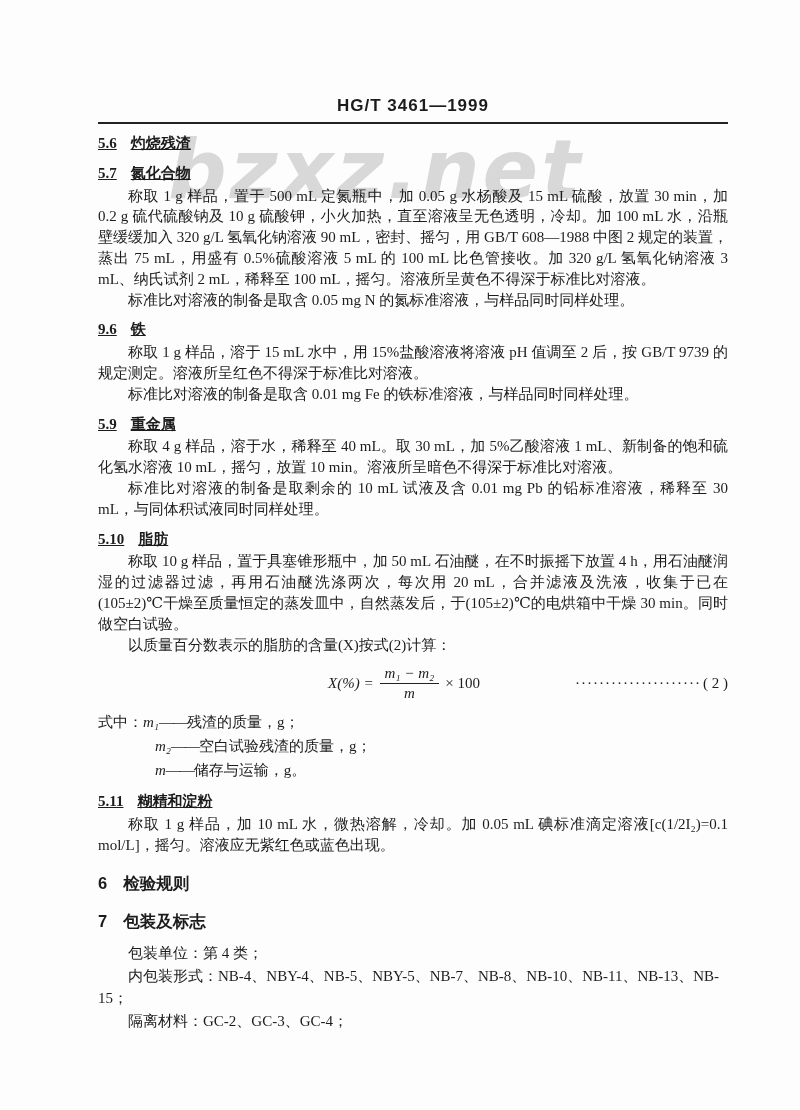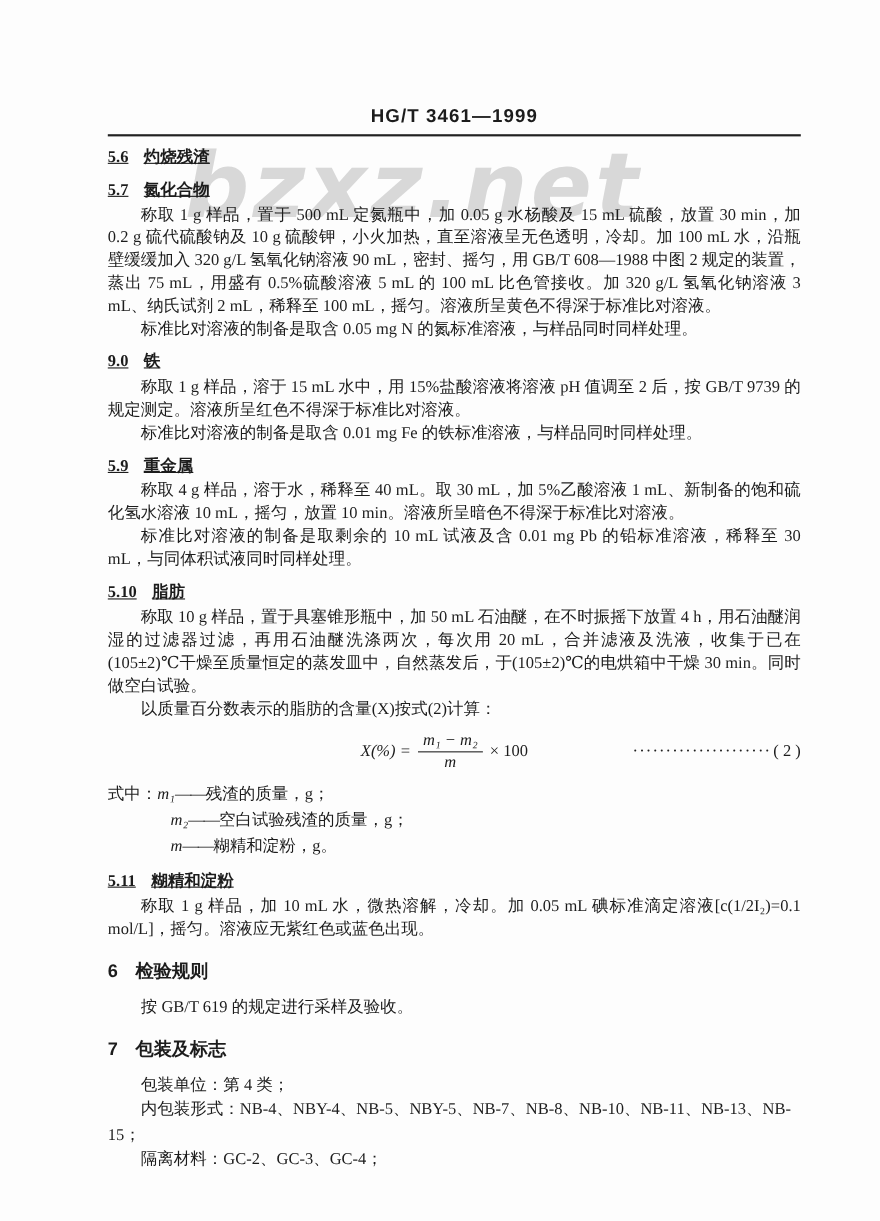--- a/index.html
+++ b/index.html
@@ -66,21 +66,21 @@
         <span class="num">5.6</span><span>灼烧残渣</span>
       </div>
 
       <div class="sec-head">
         <span class="num">5.7</span><span>氮化合物</span>
       </div>
       <p class="para">称取 1 g 样品，置于 500 mL 定氮瓶中，加 0.05 g 水杨酸及 15 mL 硫酸，放置 30 min，加 0.2 g 硫代硫酸钠及 10 g 硫酸钾，小火加热，直至溶液呈无色透明，冷却。加 100 mL 水，沿瓶壁缓缓加入 320 g/L 氢氧化钠溶液 90 mL，密封、摇匀，用 GB/T 608—1988 中图 2 规定的装置，蒸出 75 mL，用盛有 0.5%硫酸溶液 5 mL 的 100 mL 比色管接收。加 320 g/L 氢氧化钠溶液 3 mL、纳氏试剂 2 mL，稀释至 100 mL，摇匀。溶液所呈黄色不得深于标准比对溶液。</p>
       <p class="para">标准比对溶液的制备是取含 0.05 mg N 的氮标准溶液，与样品同时同样处理。</p>
 
       <div class="sec-head">
-        <span class="num">9.0</span><span>铁</span>
+        <span class="num">9.6</span><span>铁</span>
       </div>
       <p class="para">称取 1 g 样品，溶于 15 mL 水中，用 15%盐酸溶液将溶液 pH 值调至 2 后，按 GB/T 9739 的规定测定。溶液所呈红色不得深于标准比对溶液。</p>
       <p class="para">标准比对溶液的制备是取含 0.01 mg Fe 的铁标准溶液，与样品同时同样处理。</p>
 
       <div class="sec-head">
         <span class="num">5.9</span><span>重金属</span>
       </div>
       <p class="para">称取 4 g 样品，溶于水，稀释至 40 mL。取 30 mL，加 5%乙酸溶液 1 mL、新制备的饱和硫化氢水溶液 10 mL，摇匀，放置 10 min。溶液所呈暗色不得深于标准比对溶液。</p>
       <p class="para">标准比对溶液的制备是取剩余的 10 mL 试液及含 0.01 mg Pb 的铅标准溶液，稀释至 30 mL，与同体积试液同时同样处理。</p>
 
@@ -102,33 +102,32 @@
       </div>
 
       <div class="where-block">
         <div class="where-row">
           <span>式中：</span><span class="math">m₁</span><span class="dash">——</span><span>残渣的质量，g；</span>
         </div>
         <div class="where-row indent">
           <span class="math">m₂</span><span class="dash">——</span><span>空白试验残渣的质量，g；</span>
         </div>
         <div class="where-row indent">
-          <span class="math">m</span><span class="dash">——</span><span>糊精和淀粉，g。</span>
+          <span class="math">m</span><span class="dash">——</span><span>储存与运输，g。</span>
         </div>
       </div>
 
       <div class="sec-head">
         <span class="num">5.11</span><span>糊精和淀粉</span>
       </div>
       <p class="para">称取 1 g 样品，加 10 mL 水，微热溶解，冷却。加 0.05 mL 碘标准滴定溶液[c(1/2I₂)=0.1 mol/L]，摇匀。溶液应无紫红色或蓝色出现。</p>
 
       <div class="chap-head">
         <span class="num">6</span><span>检验规则</span>
       </div>
-      <div class="chap-line">按 GB/T 619 的规定进行采样及验收。</div>
 
       <div class="chap-head">
         <span class="num">7</span><span>包装及标志</span>
       </div>
       <div class="chap-line">包装单位：第 4 类；</div>
       <div class="chap-line">内包装形式：NB-4、NBY-4、NB-5、NBY-5、NB-7、NB-8、NB-10、NB-11、NB-13、NB-15；</div>
       <div class="chap-line">隔离材料：GC-2、GC-3、GC-4；</div>
 
     </div>
   </div>

